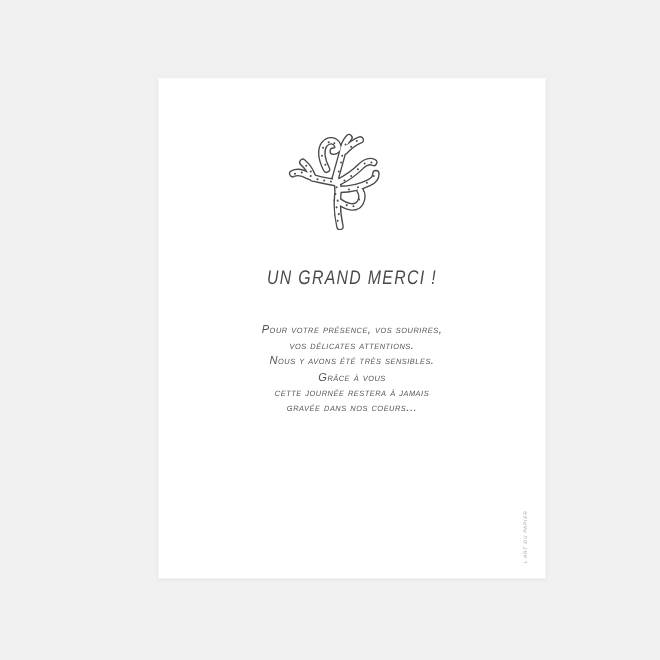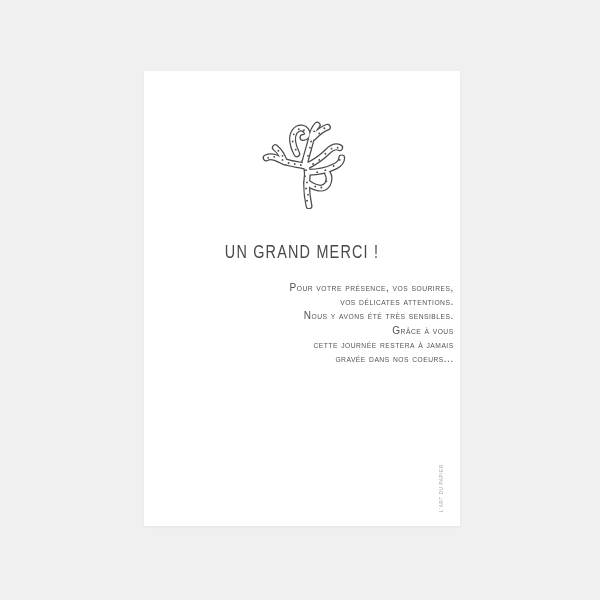--- a/index.html
+++ b/index.html
@@ -2,38 +2,39 @@
 <html><head>
 <meta charset="utf-8">
 <style>
   html,body{margin:0;padding:0;}
   .stage{
     position:relative;width:600px;height:600px;overflow:hidden;
     background:#f0f0f1;
     font-family:"Liberation Sans", sans-serif;
   }
   .card{
-    position:absolute;left:144px;top:71px;width:316px;height:455px;
+    position:absolute;left:144px;top:71px;width:352px;height:455px;
     background:#ffffff;
     box-shadow:0 1px 3px rgba(0,0,0,0.05);
+    font-style:italic;
   }
   .coral{
     position:absolute;left:116px;top:48px;width:94px;height:90px;
   }
   .title{
     position:absolute;top:172px;left:0;width:100%;margin:0;
     text-align:center;
     font-size:18px;font-weight:500;line-height:18px;
     letter-spacing:1.5px;color:#4b4947;
     transform:scaleX(0.8);
     white-space:nowrap;
   }
   .message{
-    position:absolute;top:209px;left:0;width:100%;
-    text-align:right;color:#55534e;
+    position:absolute;top:222px;left:0;width:100%;
+    text-align:center;color:#55534e;
   }
   .message p{
     margin:0;font-size:10.5px;line-height:14.2px;
     font-variant:small-caps;letter-spacing:0.5px;
     transform:scaleX(0.96);
     white-space:nowrap;
   }
   .names{
     position:absolute;top:326px;left:0;width:100%;
     text-align:center;color:#4b4947;

